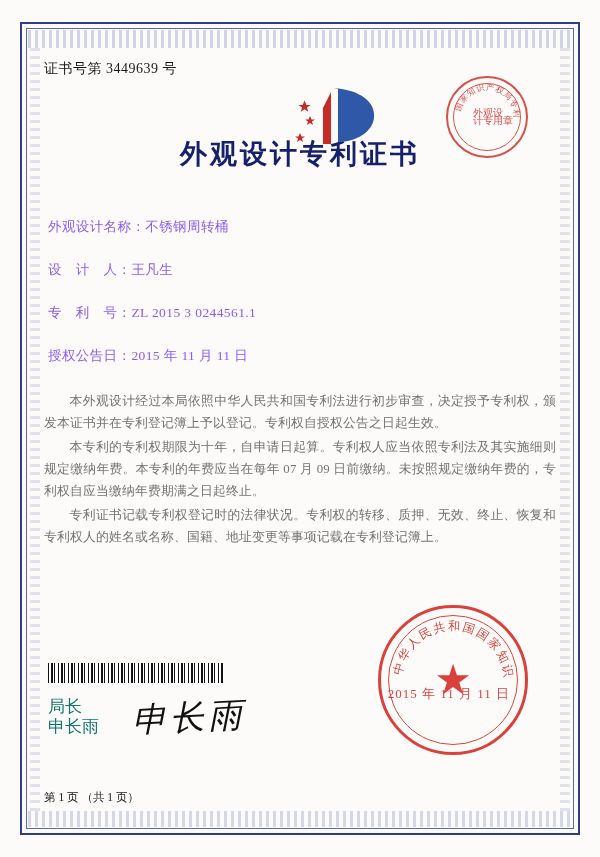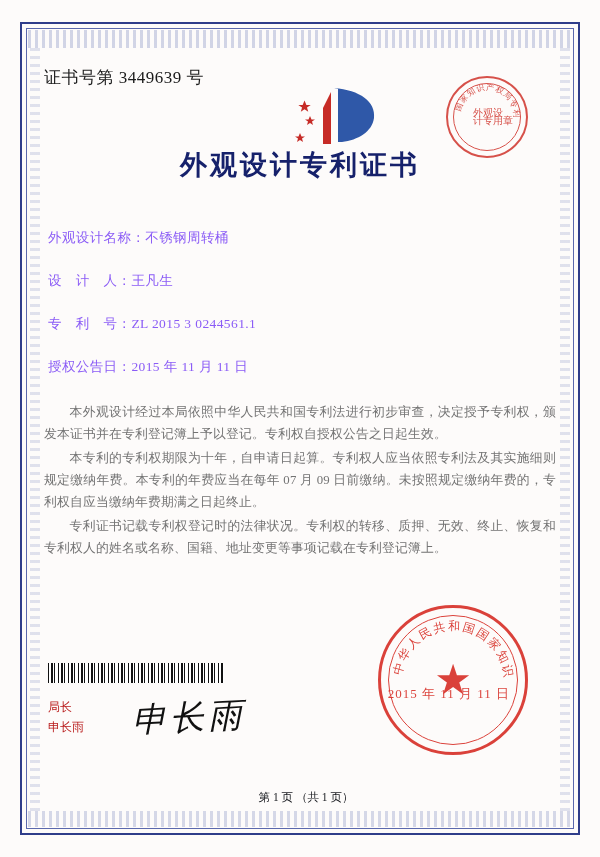--- a/index.html
+++ b/index.html
@@ -59,23 +59,23 @@
   }
   .ornament-left{left:30px;}
   .ornament-right{right:30px;}
 
   .content{
     position:absolute;
     left:44px;top:56px;right:44px;bottom:46px;
   }
 
   .cert-no{
-    font-size:17px;
+    font-size:14px;
     color:#1b1b1b;
-    margin-top:10px;
+    margin-top:4px;
     letter-spacing:.5px;
   }
 
   
   .logo{
     position:absolute;
     left:232px;top:26px;
     width:116px;height:66px;
   }
   .logo svg{display:block;}
@@ -147,23 +147,23 @@
     background:
       repeating-linear-gradient(90deg,
         #111 0px,#111 1px,#fff 1px,#fff 3px,
         #111 3px,#111 5px,#fff 5px,#fff 6px,
         #111 6px,#111 7px,#fff 7px,#fff 10px);
   }
 
   .sign-block{
     position:absolute;
     left:4px;bottom:74px;
-    font-size:12px;
+    font-size:17px;
     line-height:20px;
-    color:#b91c1c;
+    color:#0f766e;
   }
   .signature{
     position:absolute;
     left:88px;bottom:70px;
     font-size:34px;
     color:#111;
     font-family:"Liberation Serif", serif;
     font-style:italic;
     letter-spacing:4px;
     transform:rotate(-3deg);
@@ -200,22 +200,22 @@
     position:absolute;
     right:46px;bottom:108px;
     color:#d8322a;
     font-size:13px;
     letter-spacing:1px;
     opacity:.9;
   }
 
   .footer{
     position:absolute;
-    left:12px;right:0;bottom:6px;
-    text-align:center;
+    left:0;right:0;bottom:6px;
+    text-align:left;
     font-size:11.5px;
     color:#16181d;
   }
 </style>
 </head>
 <body>
 
 <div class="page">
 
   <div class="border-outer"></div>

